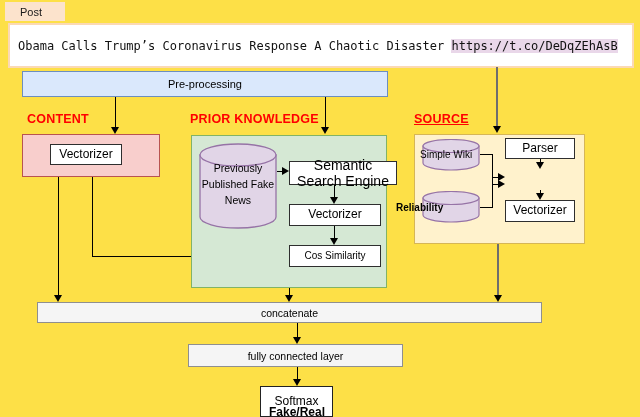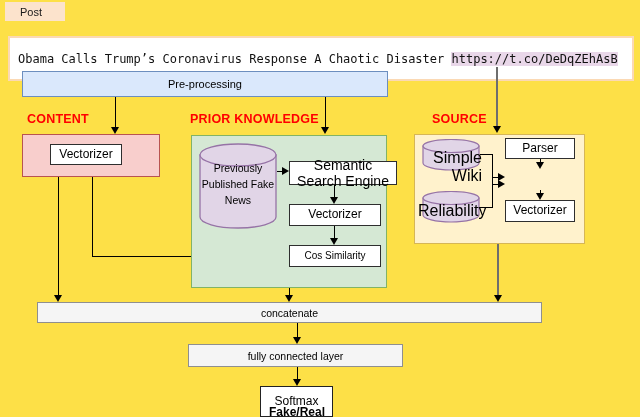--- a/index.html
+++ b/index.html
@@ -22,25 +22,25 @@
   .ah-d{position:absolute;width:0;height:0;border-left:4px solid transparent;
         border-right:4px solid transparent;border-top:7px solid #000;}
   .ah-r{position:absolute;width:0;height:0;border-top:4px solid transparent;
         border-bottom:4px solid transparent;border-left:7px solid #000;}
 
   
   .post-tab{position:absolute;left:5px;top:2px;width:60px;height:19px;background:#fce3cc;
             font-size:11px;display:flex;align-items:center;padding-left:15px;box-sizing:border-box;color:#1a1a1a;}
   .post-box{position:absolute;left:8px;top:23px;width:626px;height:45px;background:#fff;
             border:2px solid #fbd9b4;display:flex;align-items:center;padding-left:8px;box-sizing:border-box;
-            font-family:"DejaVu Sans Mono",monospace;font-size:12px;white-space:pre;color:#111;margin-top:13px;}
+            font-family:"DejaVu Sans Mono",monospace;font-size:12px;white-space:pre;color:#111;}
   .url-hl{background:#e9d7e9;}
 
   .cyl-text{position:absolute;text-align:center;font-size:10.5px;line-height:1.5;}
-  .cyl-text-sm{position:absolute;text-align:right;font-size:16px;line-height:1.1;}
+  .cyl-text-sm{position:absolute;text-align:left;font-size:10px;line-height:1.1;}
 </style>
 </head>
 <body>
 
 <div class="canvas">
 
   <div class="post-tab">Post</div>
   <div class="post-box"><span>Obama Calls Trump’s Coronavirus Response A Chaotic Disaster </span><span class="url-hl">https://t.co/DeDqZEhAsB</span></div>
 
   <div class="vl gray abs" style="left:496px;top:67px;height:60px;"></div>
@@ -80,38 +80,38 @@
 
   <div class="hl" style="left:277px;top:171px;width:6px;"></div>
   <div class="ah-r" style="left:282px;top:167px;"></div>
   <div class="vl" style="left:334px;top:185px;height:12px;"></div>
   <div class="ah-d" style="left:330px;top:197px;"></div>
   <div class="vl" style="left:334px;top:226px;height:12px;"></div>
   <div class="ah-d" style="left:330px;top:238px;"></div>
   <div class="vl" style="left:289px;top:288px;height:7px;"></div>
   <div class="ah-d" style="left:285px;top:295px;"></div>
 
-  <div class="section-label" style="left:432px;top:112px;">SOURCE</div>
+  <div class="section-label" style="left:414px;top:112px;text-decoration:underline;">SOURCE</div>
   <div class="abs" style="left:414px;top:134px;width:171px;height:110px;background:#fff2cc;border:1px solid #d6b656;"></div>
 
   <div class="abs" style="left:422px;top:139px;width:58px;height:32px;">
     <svg width="58" height="32" viewBox="0 0 58 32">
       <path d="M1 7 L1 24 A28 7 0 0 0 57 24 L57 7 Z" fill="#e1d5e7" stroke="#9673a6" stroke-width="1.2"></path>
       <ellipse cx="29" cy="7" rx="28" ry="6.5" fill="#e1d5e7" stroke="#9673a6" stroke-width="1.2"></ellipse>
     </svg>
   </div>
   <div class="cyl-text-sm" style="left:420px;top:149px;width:62px;">Simple Wiki</div>
 
   <div class="abs" style="left:422px;top:191px;width:58px;height:32px;">
     <svg width="58" height="32" viewBox="0 0 58 32">
       <path d="M1 7 L1 24 A28 7 0 0 0 57 24 L57 7 Z" fill="#e1d5e7" stroke="#9673a6" stroke-width="1.2"></path>
       <ellipse cx="29" cy="7" rx="28" ry="6.5" fill="#e1d5e7" stroke="#9673a6" stroke-width="1.2"></ellipse>
     </svg>
   </div>
-  <div class="cyl-text-sm" style="left:418px;top:202px;width:62px;">Reliability</div>
+  <div class="cyl-text-sm" style="left:396px;top:202px;width:62px;font-weight:bold;">Reliability</div>
 
   <div class="box" style="left:505px;top:138px;width:70px;height:21px;">Parser</div>
   <div class="box" style="left:505px;top:200px;width:70px;height:22px;">Vectorizer</div>
 
   <div class="vl" style="left:540px;top:159px;height:4px;"></div>
   <div class="ah-d" style="left:536px;top:162px;"></div>
   <div class="vl" style="left:540px;top:190px;height:4px;"></div>
   <div class="ah-d" style="left:536px;top:193px;"></div>
 
   <div class="hl" style="left:480px;top:154px;width:13px;"></div>

